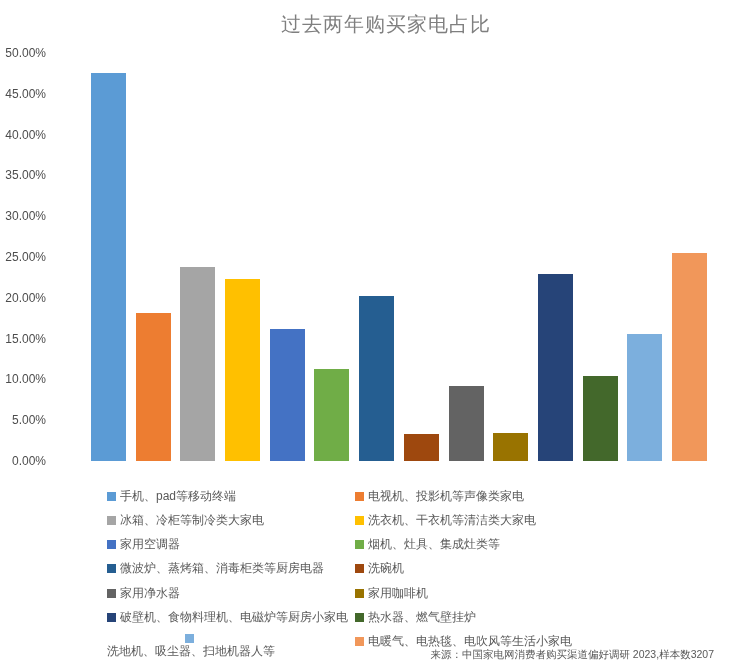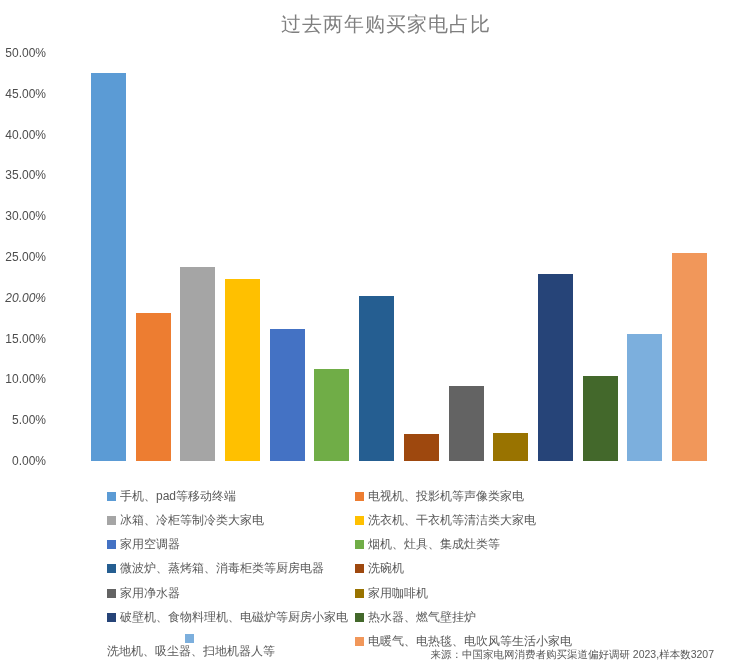--- a/index.html
+++ b/index.html
@@ -57,21 +57,21 @@
 </head>
 <body>
 
 <div class="canvas">
   <div class="chart-title">过去两年购买家电占比</div>
   <div class="y-axis" id="yaxis">
       <div class="y-tick" style="top: 454px;">0.00%</div>
       <div class="y-tick" style="top: 413.2px;">5.00%</div>
       <div class="y-tick" style="top: 372.4px;">10.00%</div>
       <div class="y-tick" style="top: 331.6px;">15.00%</div>
-      <div class="y-tick" style="top: 290.8px; font-style: italic;">20.00%</div>
+      <div class="y-tick" style="top: 290.8px;">20.00%</div>
       <div class="y-tick" style="top: 250px;">25.00%</div>
       <div class="y-tick" style="top: 209.2px;">30.00%</div>
       <div class="y-tick" style="top: 168.4px;">35.00%</div>
       <div class="y-tick" style="top: 127.6px;">40.00%</div>
       <div class="y-tick" style="top: 86.8px;">45.00%</div>
       <div class="y-tick" style="top: 46px;">50.00%</div>
     </div>
   <div class="plot" id="plot">
       <div class="bar" style="left: 91px; width: 35px; height: 387.6px; background: rgb(91, 155, 213);"></div>
       <div class="bar" style="left: 135.69px; width: 35px; height: 147.696px; background: rgb(237, 125, 49);"></div>

